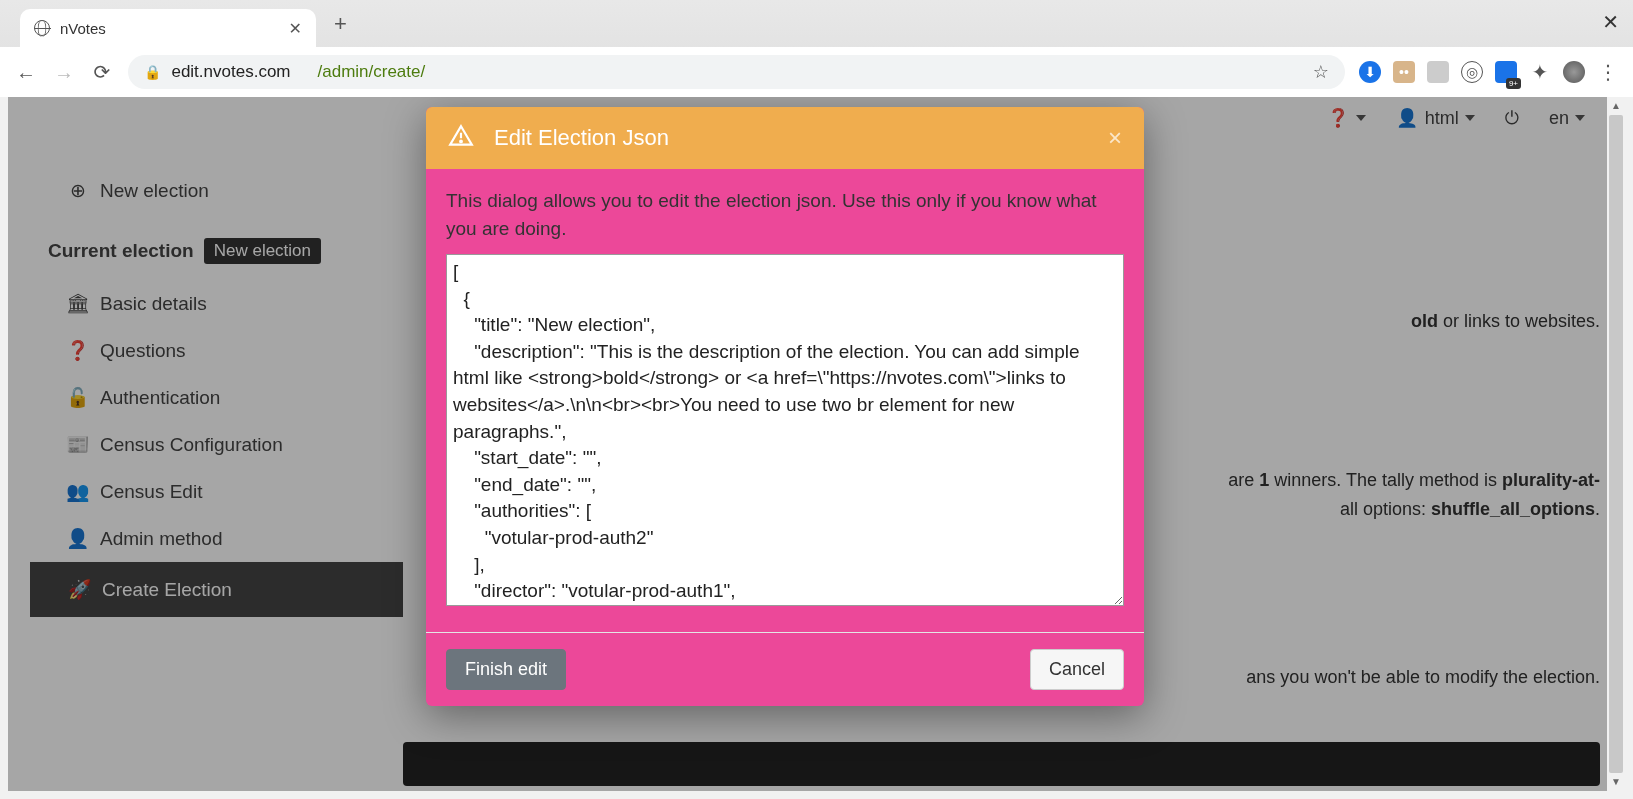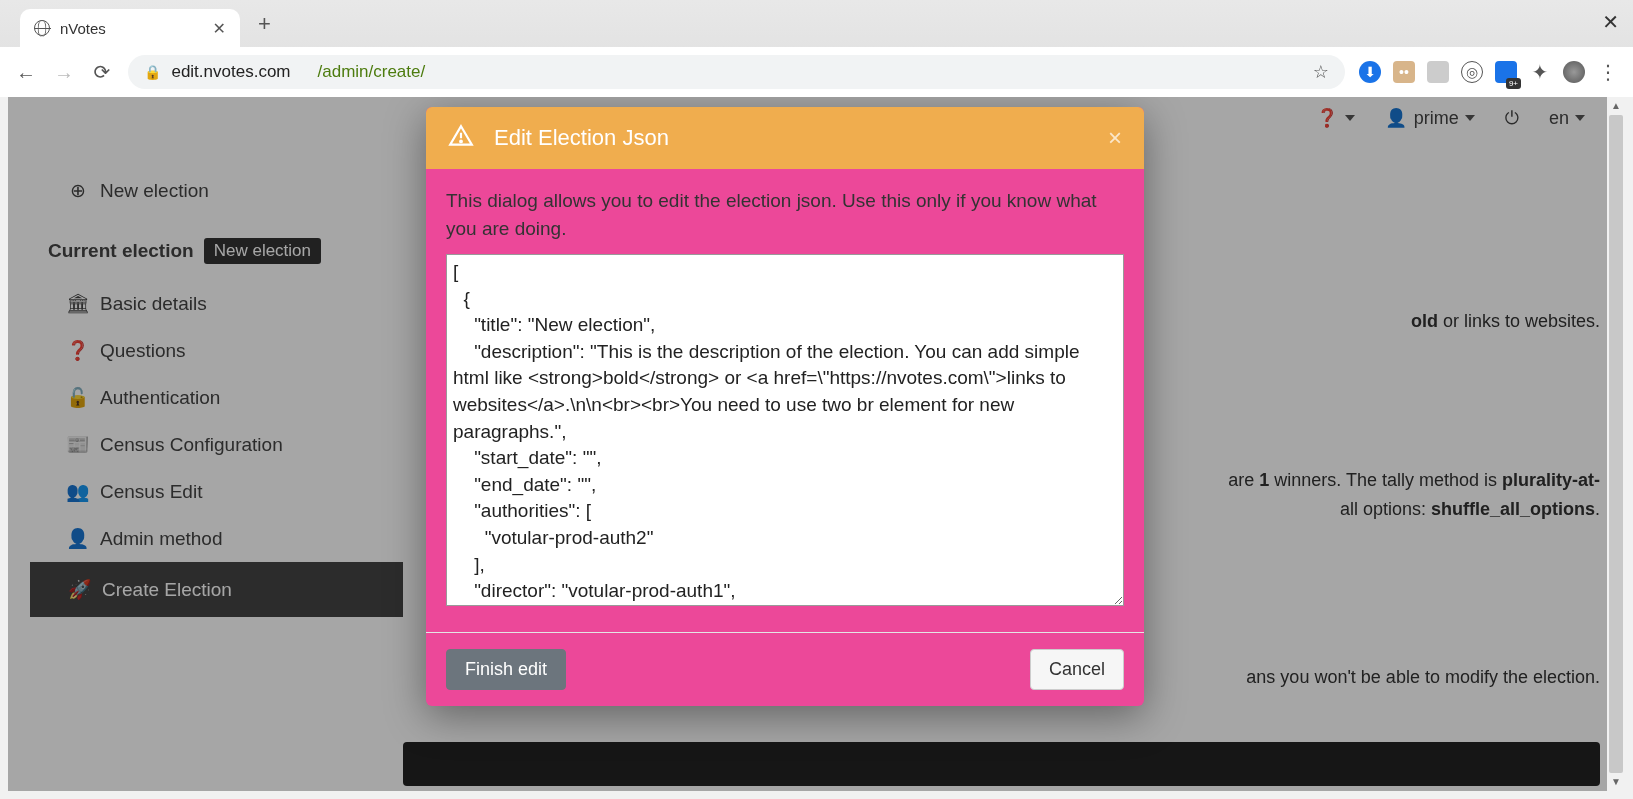--- a/index.html
+++ b/index.html
@@ -22,21 +22,21 @@
   .tab-bar {
     height: 47px;
     display: flex;
     align-items: flex-end;
     padding-left: 20px;
     position: relative;
   }
   .tab {
     background: #fff;
     height: 38px;
-    width: 220px;
+    width: 296px;
     border-radius: 10px 10px 0 0;
     display: flex;
     align-items: center;
     padding: 8px 14px;
     gap: 10px;
     font-size: 15px;
     color: #333;
     position: relative;
   }
   .tab .globe {
@@ -418,21 +418,21 @@
 
 <div class="page">
 
   <div class="app-topbar">
     <div class="item">
       <span>❓</span>
       <span class="caret-down"></span>
     </div>
     <div class="item">
       <span>👤</span>
-      <span>prime</span>
+      <span>html</span>
       <span class="caret-down"></span>
     </div>
     <div class="item">
       <span>⏻</span>
     </div>
     <div class="item">
       <span>en</span>
       <span class="caret-down"></span>
     </div>
   </div>

